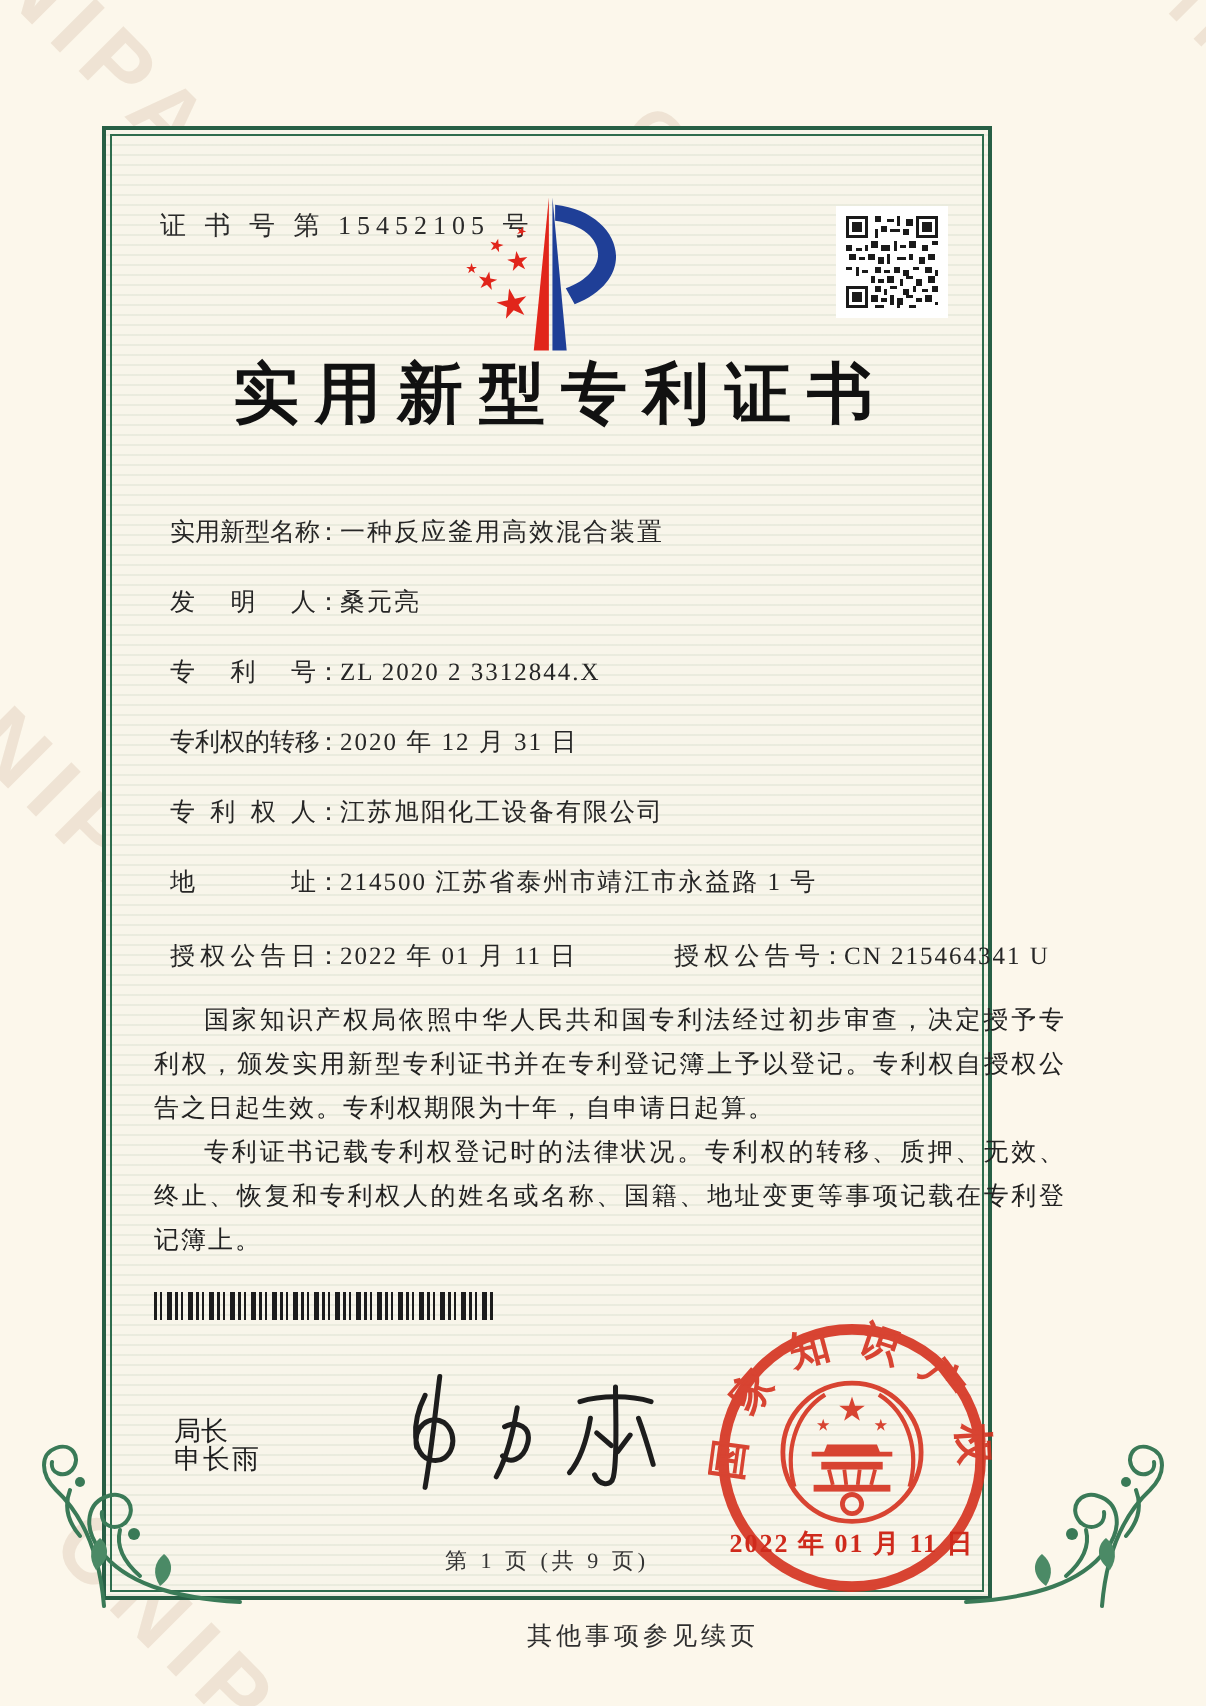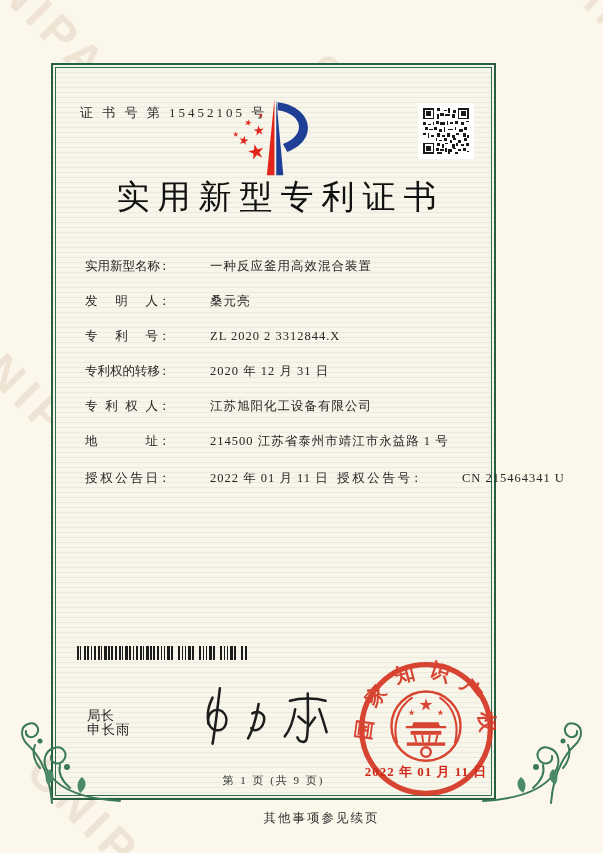--- a/index.html
+++ b/index.html
@@ -24,27 +24,27 @@
       #f8f5ea;
   }
   .frame::before{
     content:"";position:absolute;inset:2px;border:1px solid #2e6d4e;pointer-events:none;
   }
   .certno{position:absolute;left:27px;top:39px;font-size:13px;letter-spacing:3px;color:#2b2b2b;}
   .logo{position:absolute;left:50%;top:32px;transform:translateX(-50%);}
   .qr{position:absolute;right:20px;top:38px;background:#fff;padding:5px;line-height:0;}
   .title{
     position:absolute;left:0;right:0;top:110px;text-align:center;
-    font-size:33px;font-weight:400;letter-spacing:8px;color:#111;padding-left:14px;
+    font-size:33px;font-weight:700;letter-spacing:8px;color:#111;padding-left:14px;
   }
   .fields{position:absolute;left:32px;top:193px;font-size:12.5px;}
   .frow{position:absolute;left:0;white-space:nowrap;}
   .flabel{display:inline-block;width:73px;text-align:justify;text-align-last:justify;vertical-align:bottom;}
   .fcolon{display:inline-block;width:12px;}
-  .fvalue{letter-spacing:1px;margin-left:40px;}
+  .fvalue{letter-spacing:1px;}
   .grantrow{position:absolute;left:32px;top:405px;font-size:12.5px;white-space:nowrap;}
   .grant2{position:absolute;left:252px;top:0;white-space:nowrap;}
   .paras{
     position:absolute;left:24px;top:434px;width:456px;
     font-size:12.5px;line-height:22px;text-align:justify;letter-spacing:1px;color:#222;
   }
   .paras p{margin:0;text-indent:2em;}
   .barcode{
     position:absolute;left:24px;top:581px;width:170px;height:14px;
     background:repeating-linear-gradient(90deg,
@@ -197,20 +197,24 @@
       <div class="frow" style="top:175px;">
         <span class="flabel">地址</span><span class="fcolon">：</span><span class="fvalue">214500 江苏省泰州市靖江市永益路 1 号</span>
       </div>
     </div>
 
     <div class="grantrow">
       <span><span class="flabel">授权公告日</span><span class="fcolon">：</span><span class="fvalue">2022 年 01 月 11 日</span></span>
       <span class="grant2"><span class="flabel">授权公告号</span><span class="fcolon">：</span><span class="fvalue">CN 215464341 U</span></span>
     </div>
 
+    <div class="paras">
+      <p>国家知识产权局依照中华人民共和国专利法经过初步审查，决定授予专利权，颁发实用新型专利证书并在专利登记簿上予以登记。专利权自授权公告之日起生效。专利权期限为十年，自申请日起算。</p>
+      <p>专利证书记载专利权登记时的法律状况。专利权的转移、质押、无效、终止、恢复和专利权人的姓名或名称、国籍、地址变更等事项记载在专利登记簿上。</p>
+    </div>
 
     <div class="barcode"></div>
 
     <div class="sig-title">局长</div>
     <div class="sig-name">申长雨</div>
 
     <svg class="sig-script" width="160" height="68" viewBox="0 0 150 65">
       <g fill="none" stroke="#1d1d1d" stroke-width="2.4" stroke-linecap="round" stroke-linejoin="round">
         <path d="M22,14 C15,28 16,43 25,45 C35,47 39,33 31,27 C24,23 16,29 18,39"></path>
         <path d="M29,5 C27,21 25,41 22,58"></path>

